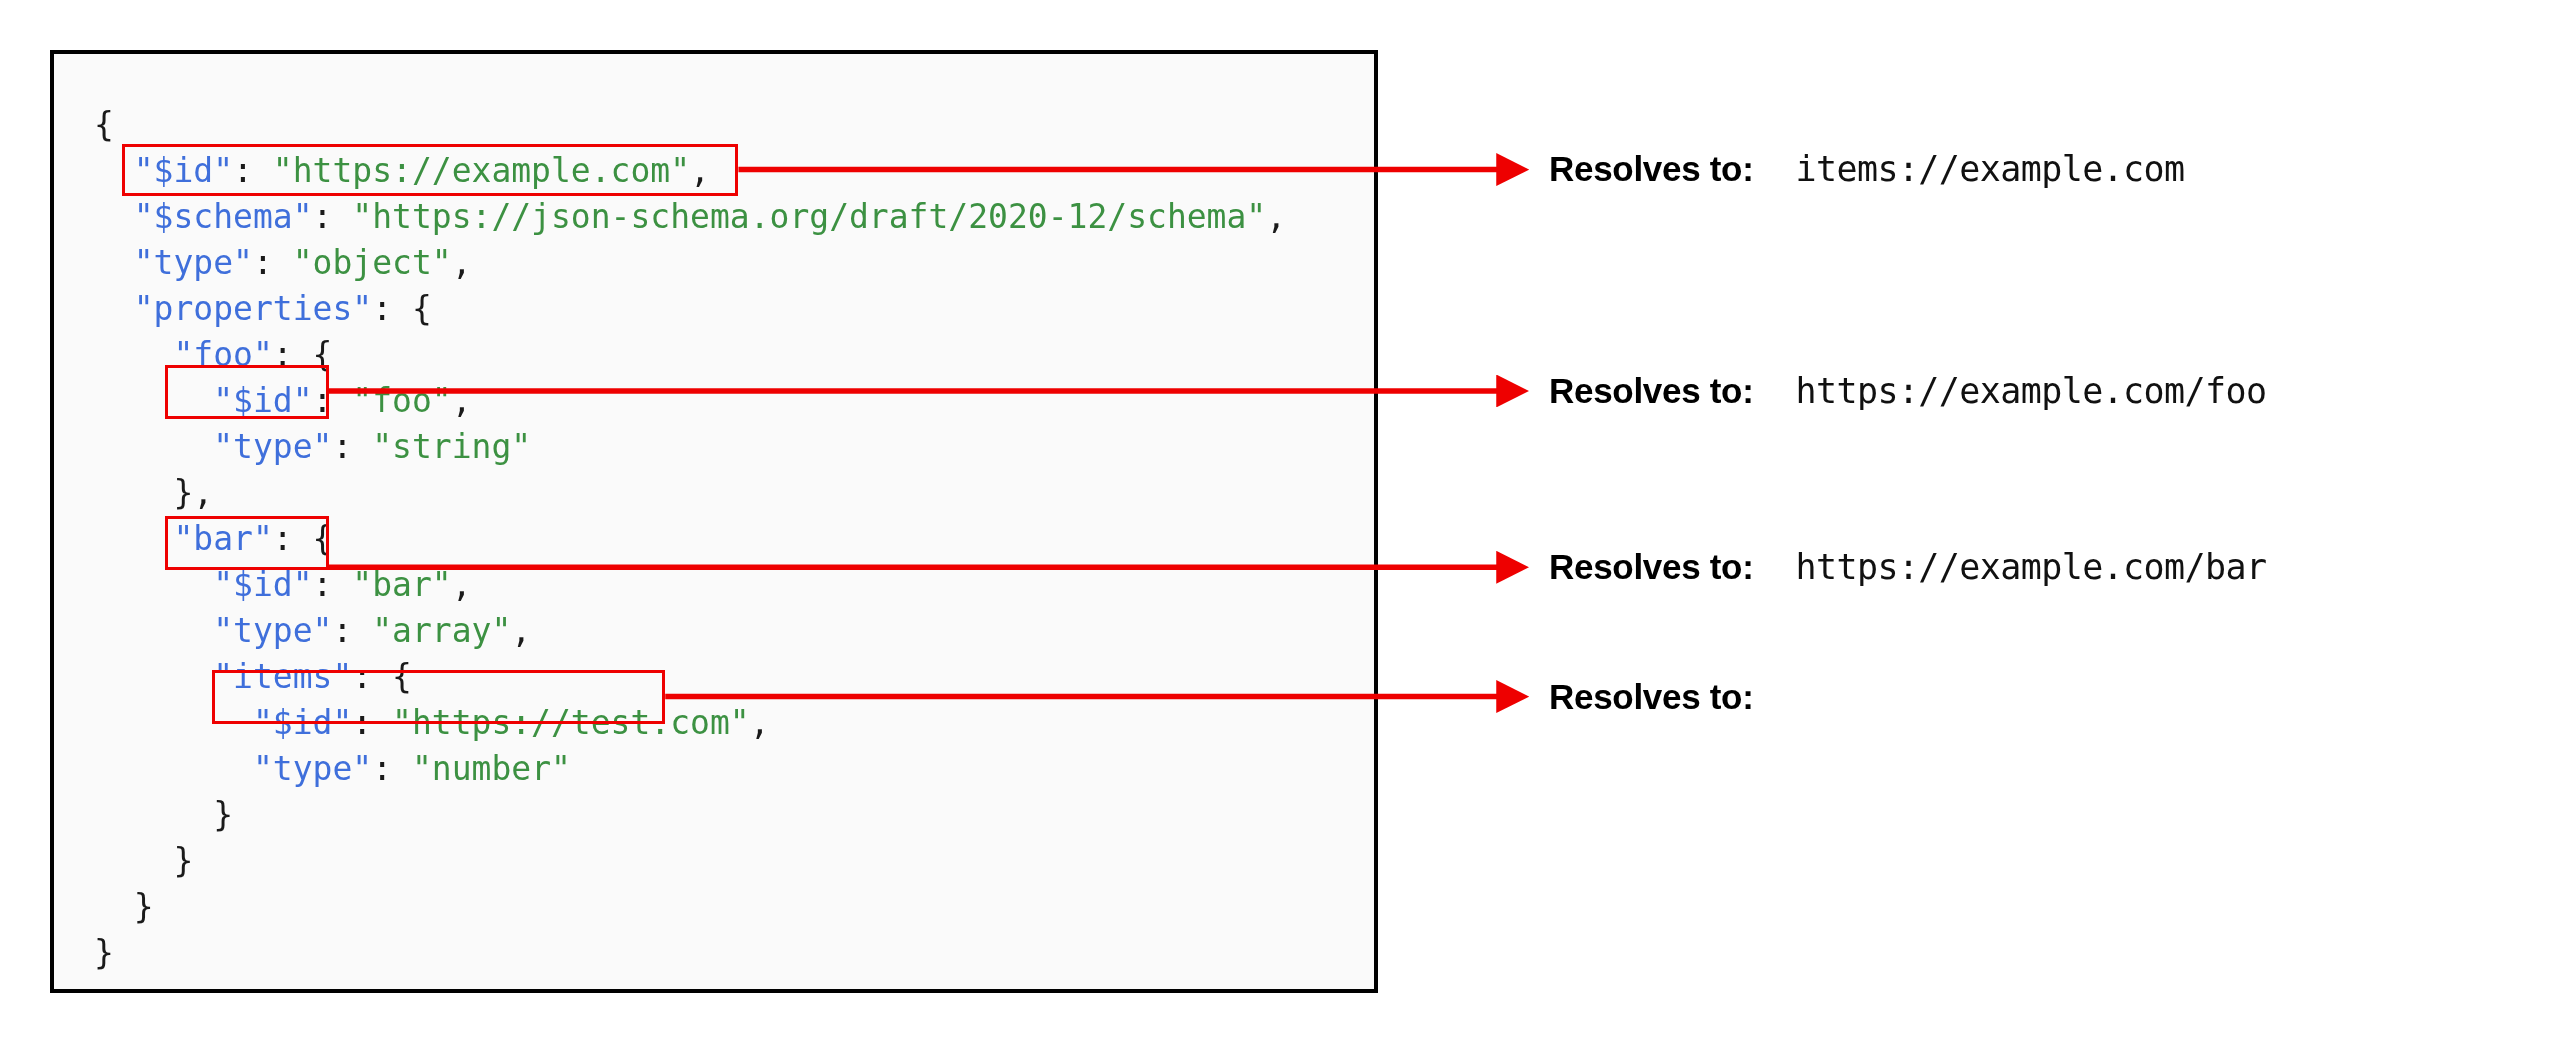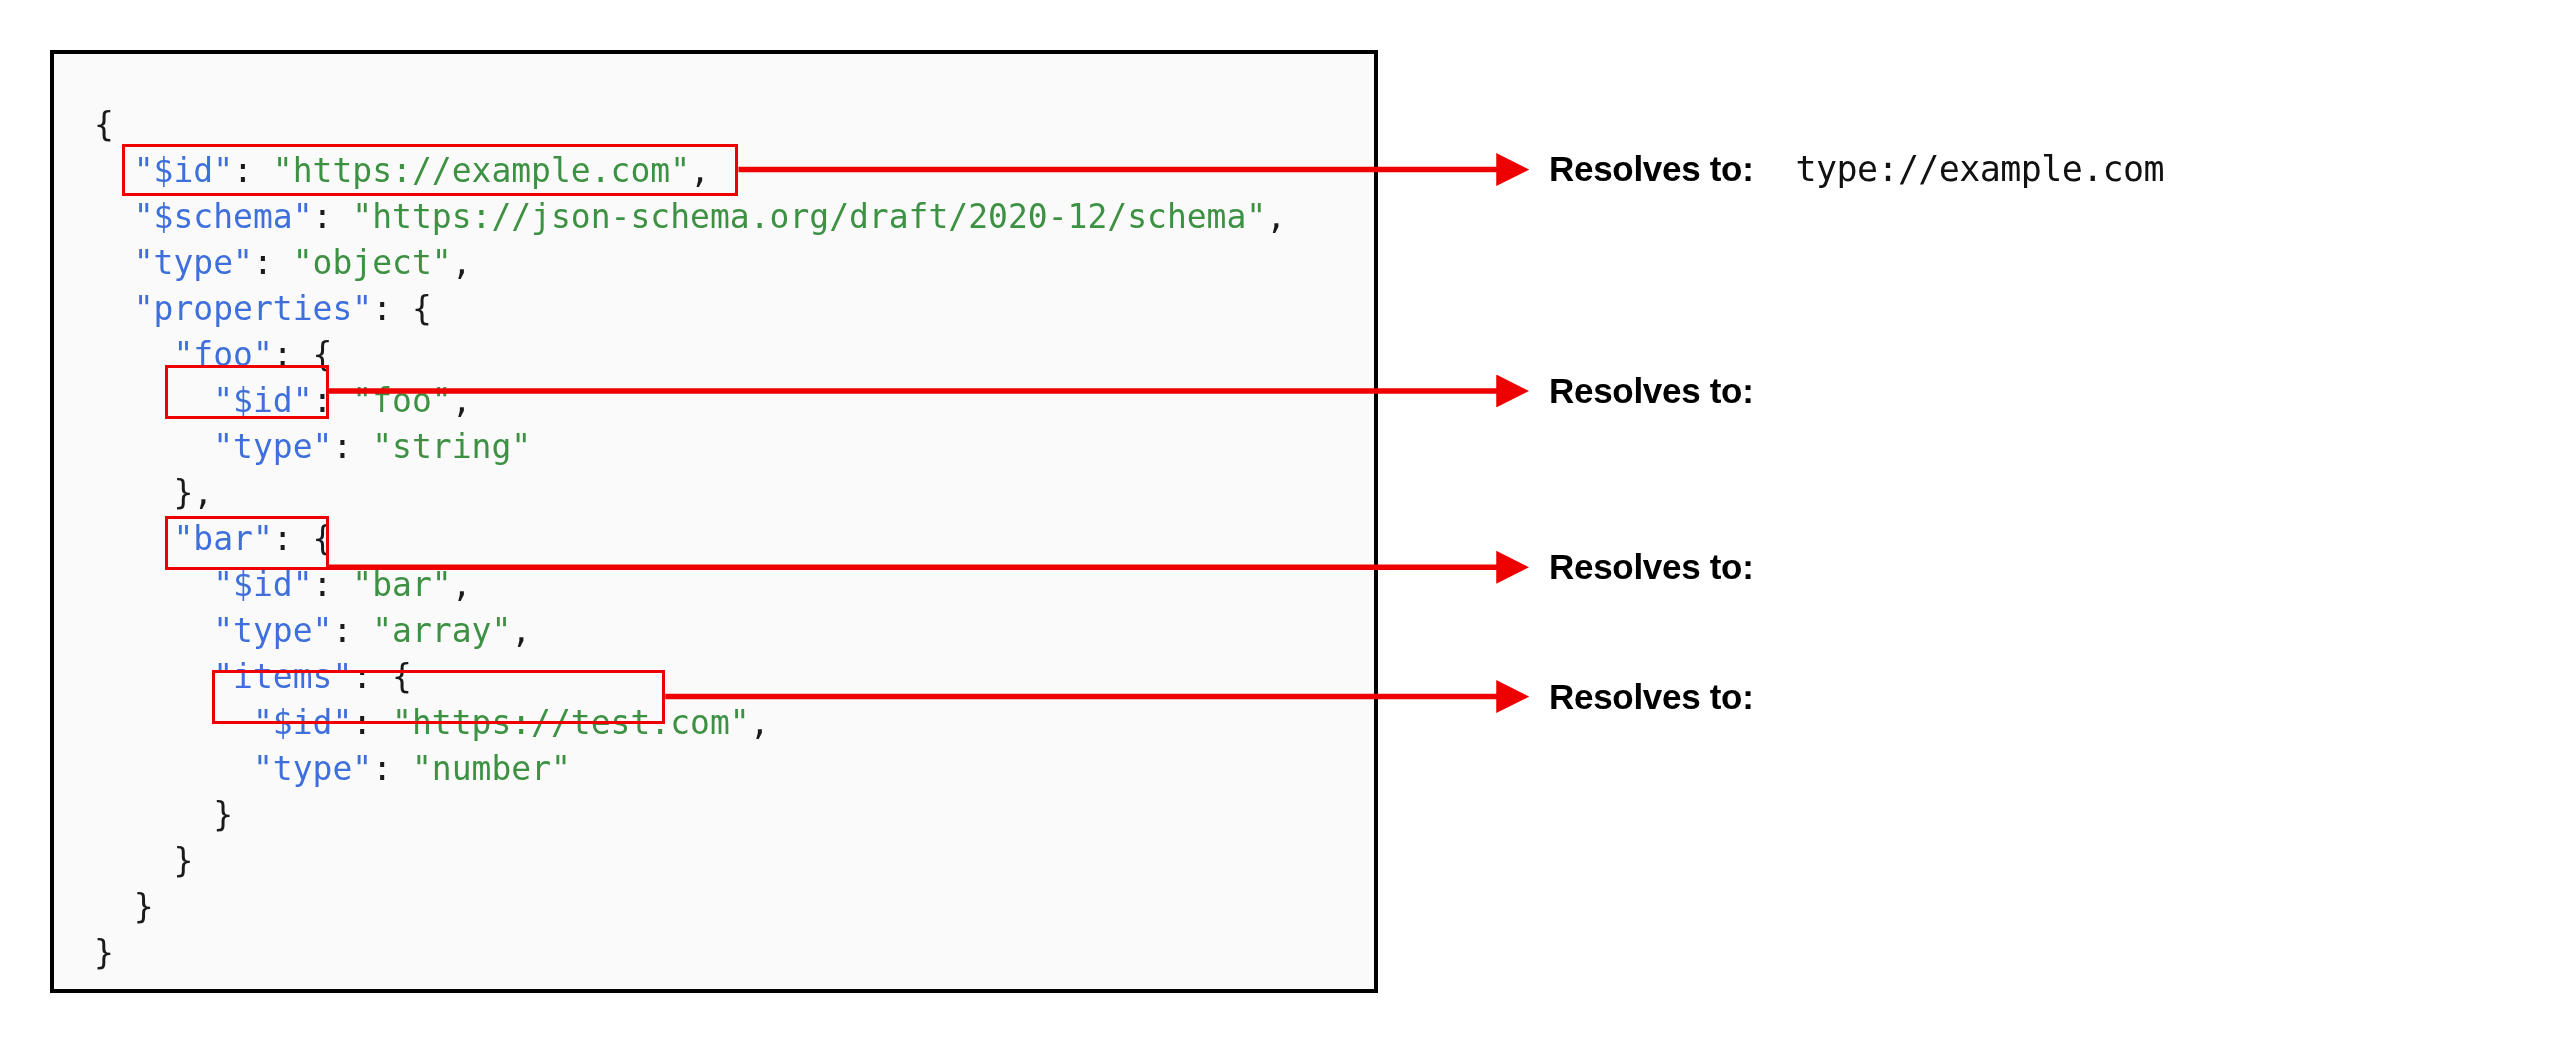--- a/index.html
+++ b/index.html
@@ -116,25 +116,27 @@
       <line x1="1210" y1="278" x2="2456" y2="278" stroke="#ee0000" stroke-width="9" marker-end="url(#arrowhead)"></line>
       <line x1="538" y1="641" x2="2456" y2="641" stroke="#ee0000" stroke-width="9" marker-end="url(#arrowhead)"></line>
       <line x1="538" y1="930" x2="2456" y2="930" stroke="#ee0000" stroke-width="9" marker-end="url(#arrowhead)"></line>
       <line x1="1090" y1="1142" x2="2456" y2="1142" stroke="#ee0000" stroke-width="9" marker-end="url(#arrowhead)"></line>
     </g>
 </svg>
 
 <div id="resolution-layer">
     <div class="resolve-row" style="top: 149px;">
       <span class="resolve-label">Resolves to:</span>
-      <span class="resolve-url">type://example.com</span>
+      <span class="resolve-url">items://example.com</span>
     </div>
     <div class="resolve-row" style="top: 371px;">
       <span class="resolve-label">Resolves to:</span>
+      <span class="resolve-url">https://example.com/foo</span>
     </div>
     <div class="resolve-row" style="top: 547px;">
       <span class="resolve-label">Resolves to:</span>
+      <span class="resolve-url">https://example.com/bar</span>
     </div>
     <div class="resolve-row" style="top: 677px;">
       <span class="resolve-label">Resolves to:</span>
     </div>
   </div>
 
 
 </body></html>

